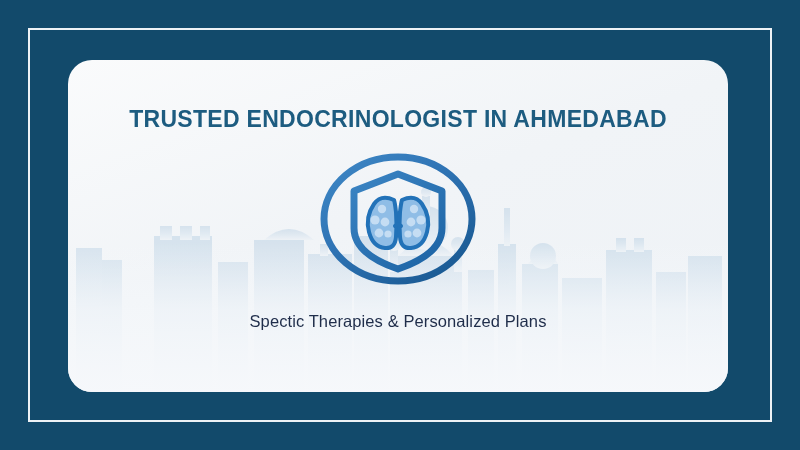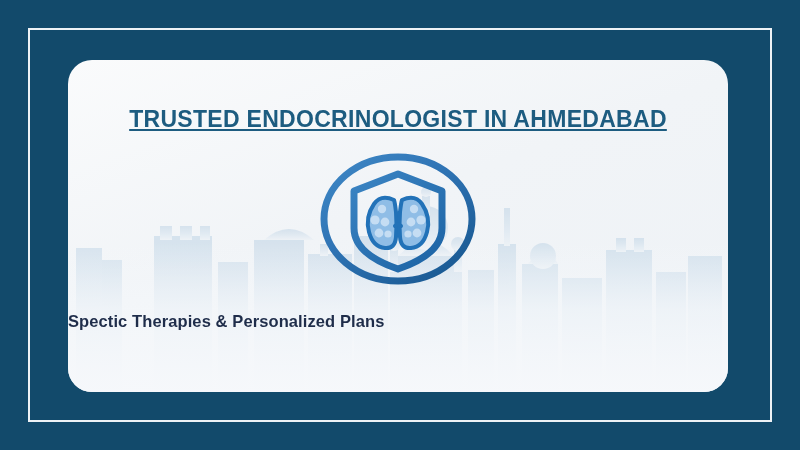--- a/index.html
+++ b/index.html
@@ -48,34 +48,34 @@
   }
   #headline {
     margin-top:44px;
     text-align:center;
     color:#1d5c80;
     font-weight:bold;
     font-size:23px;
     letter-spacing:.3px;
     line-height:1.32;
     text-transform:uppercase;
-    text-decoration:underline;
   }
   #headline .hl-line { display:block; white-space:nowrap; }
   #emblem {
     margin-top:16px;
     width:164px; height:138px;
   }
   #emblem svg { display:block; width:100%; height:100%; }
   #subtitle {
     position:absolute;
     left:0; right:0; top:252px;
+    text-align:center;
     color:#1f2d4a;
     font-size:16.5px;
-    font-weight:bold;
+    font-weight:normal;
     letter-spacing:.1px;
   }
 </style>
 </head>
 <body>
 
 <div id="banner">
 
   <div id="frame-line"></div>
 

